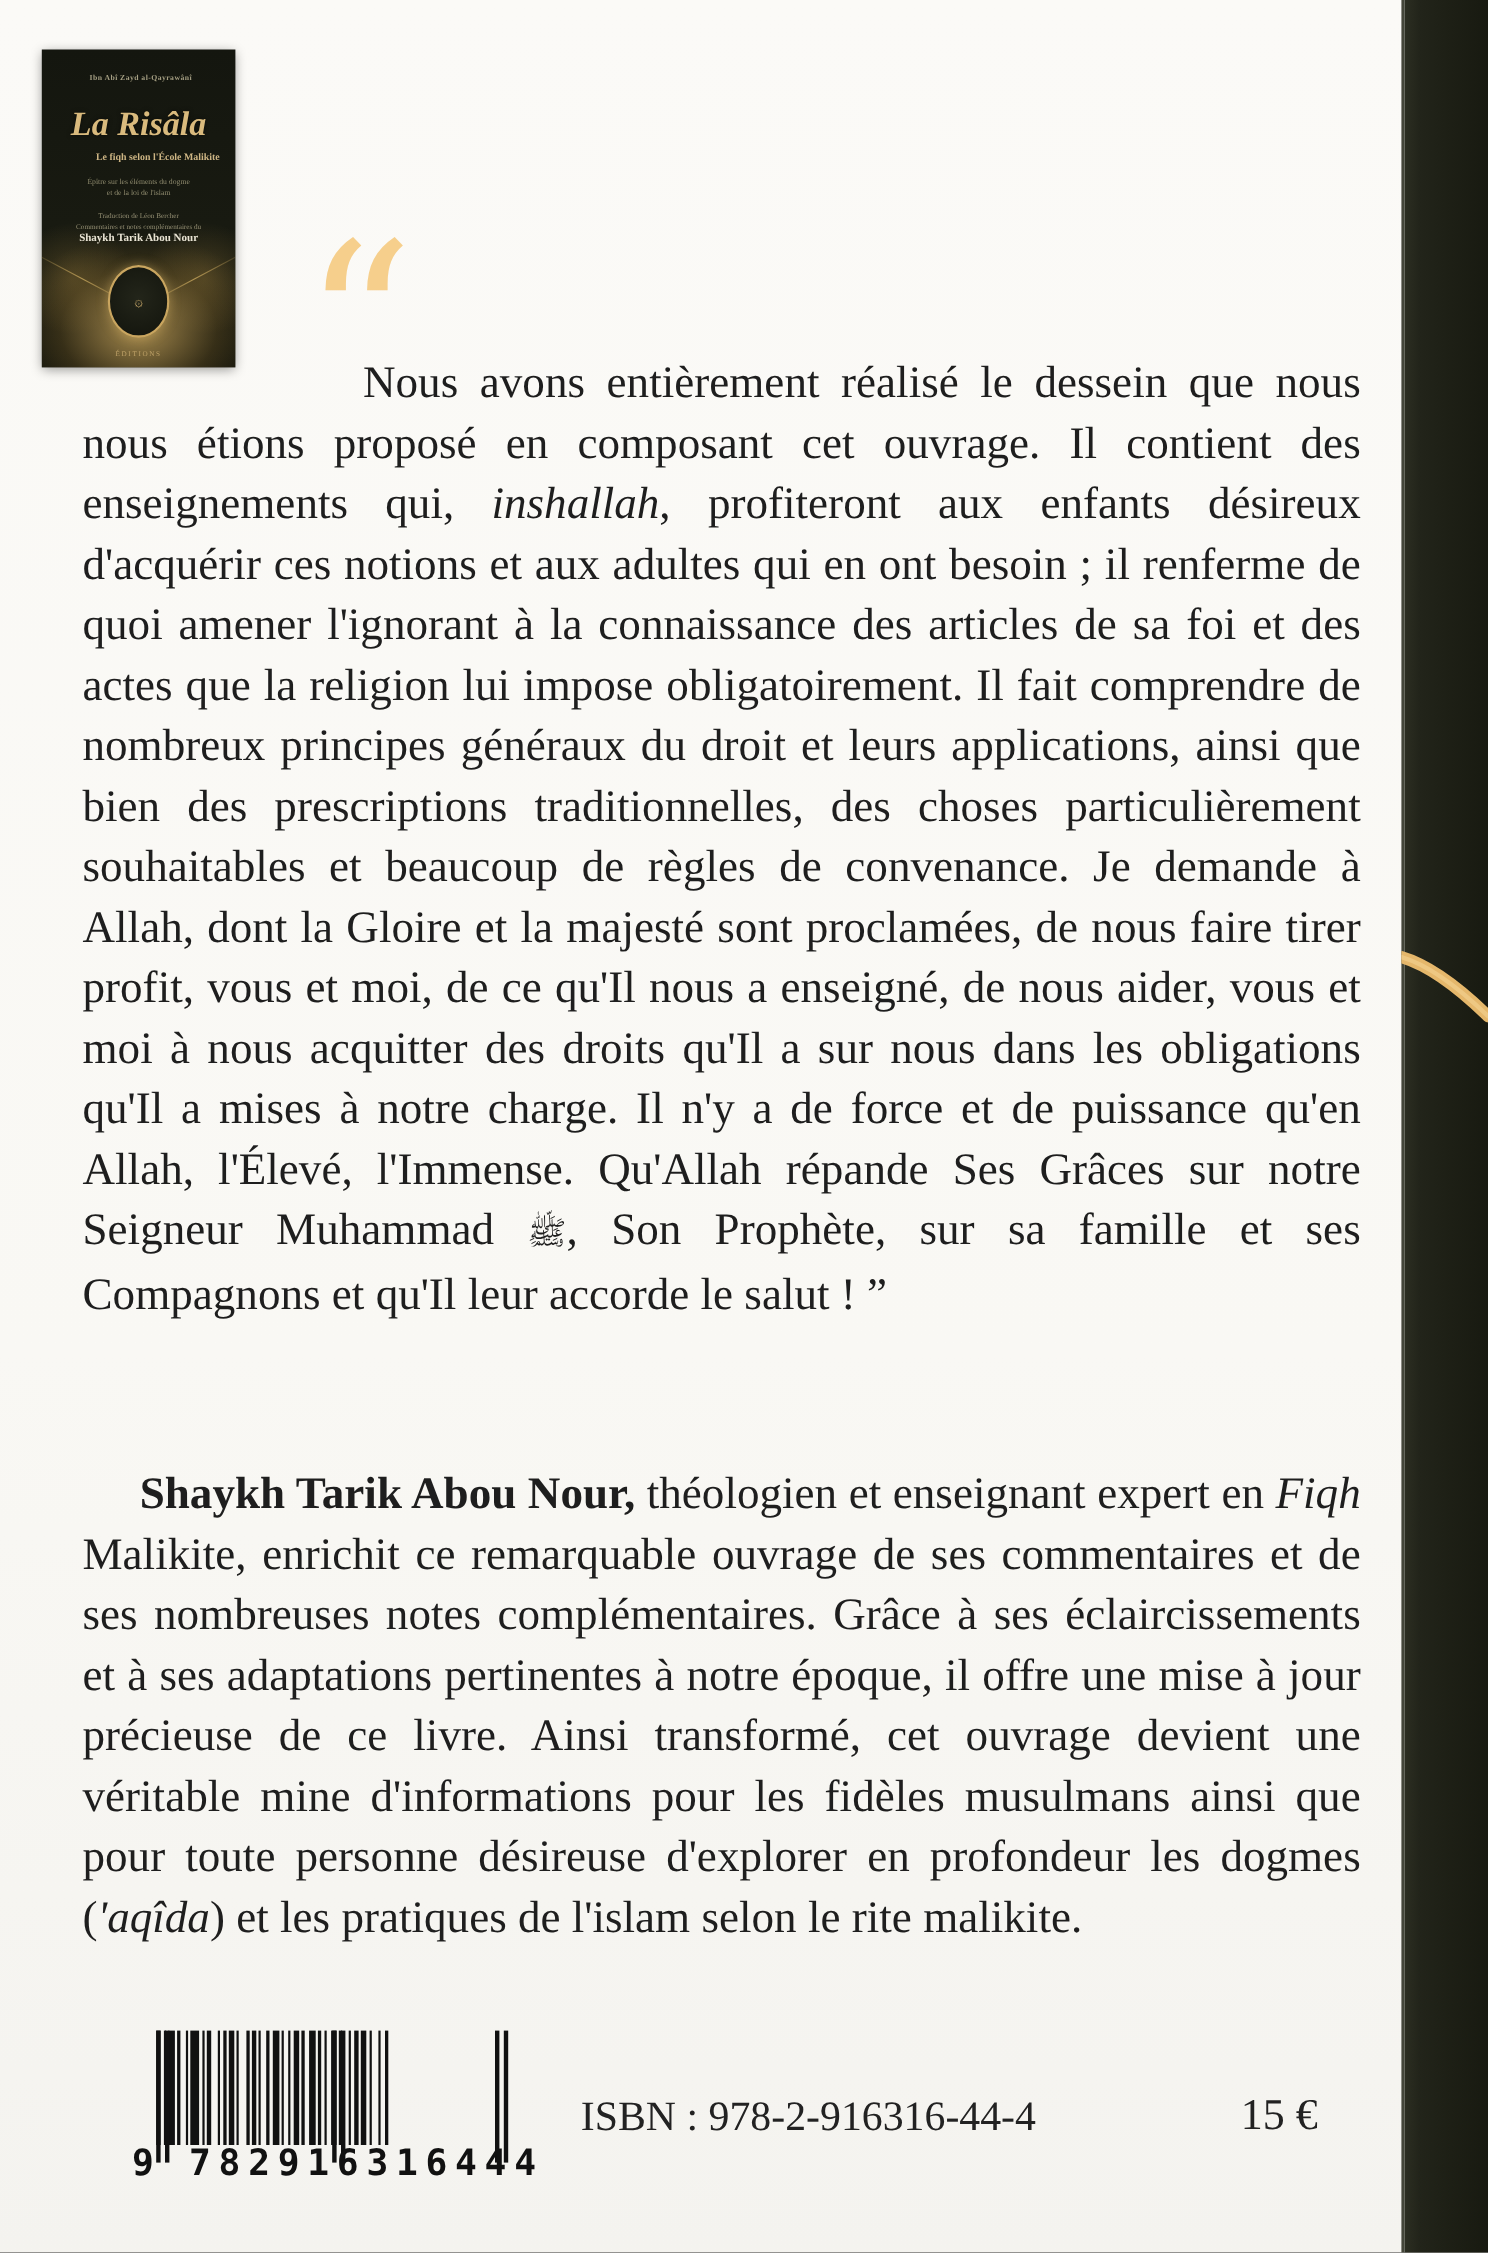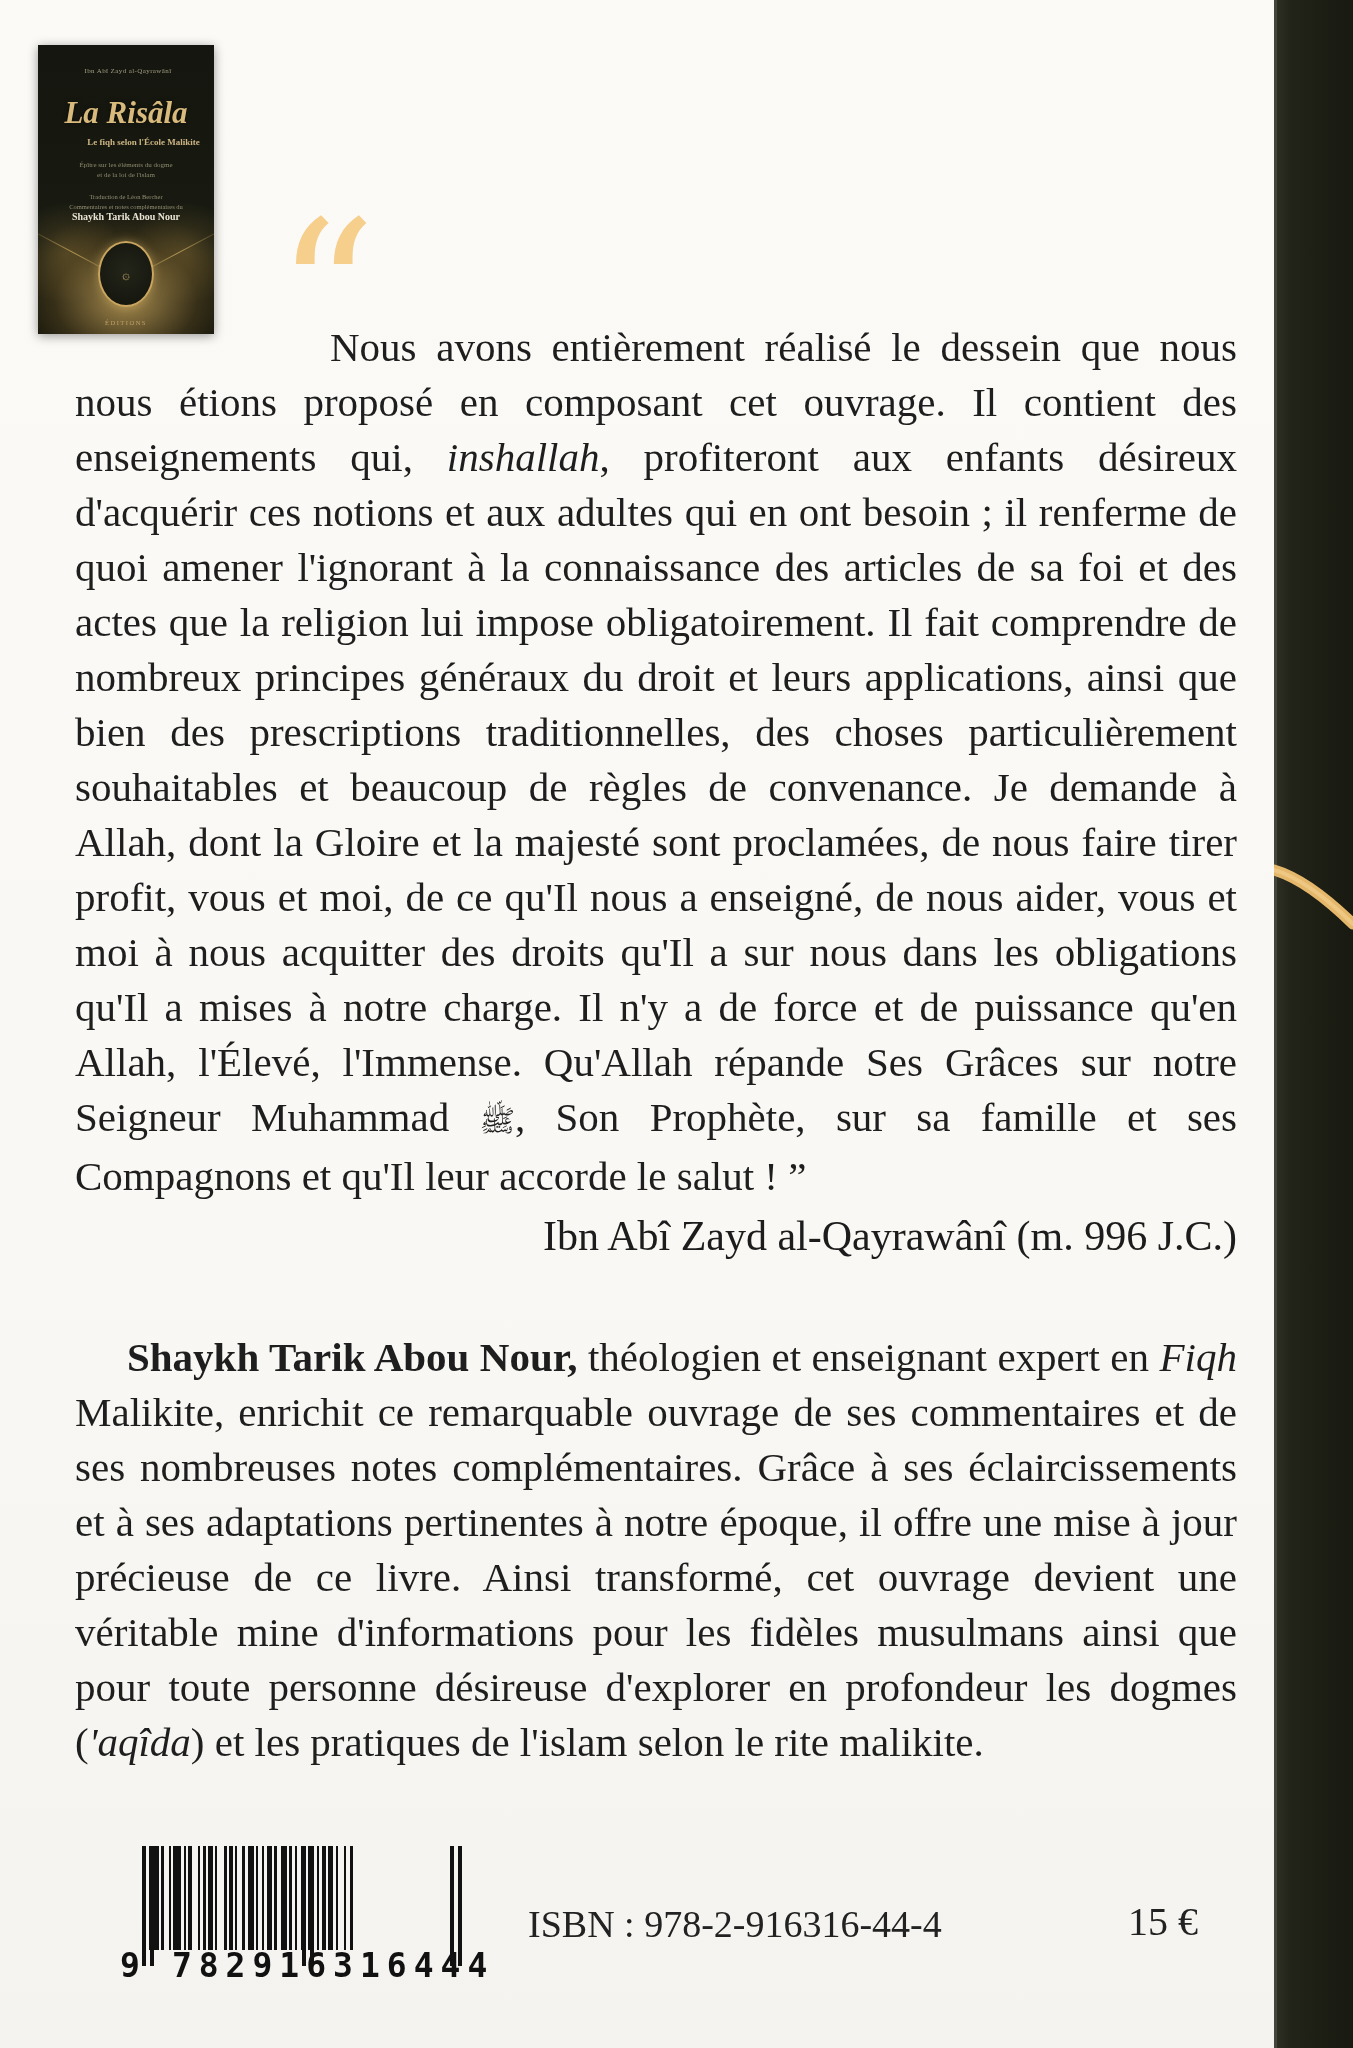--- a/index.html
+++ b/index.html
@@ -19,21 +19,21 @@
   .cover{
     position:absolute;left:38px;top:45px;width:176px;height:289px;
     background:
       radial-gradient(ellipse 90% 42% at 50% 88%, rgba(216,178,100,.75), rgba(140,110,50,.30) 45%, rgba(0,0,0,0) 72%),
       radial-gradient(ellipse 45% 25% at 16% 72%, rgba(160,130,64,.35), rgba(0,0,0,0) 70%),
       radial-gradient(ellipse 45% 25% at 84% 72%, rgba(160,130,64,.35), rgba(0,0,0,0) 70%),
       linear-gradient(180deg,#14160f 0%,#181a11 55%,#10120b 100%);
     box-shadow:0 2px 10px rgba(0,0,0,.4);
     overflow:hidden;text-align:center;
   }
-  .cover .tiny-top{position:absolute;top:22px;left:4px;right:0;font-size:7px;color:#a59f83;letter-spacing:.4px;}
+  .cover .tiny-top{position:absolute;top:22px;left:4px;right:0;font-size:7px;color:#a59f83;letter-spacing:.4px;font-weight:bold;}
   .cover .title{position:absolute;top:50px;left:0;right:0;font-size:31px;font-style:italic;font-weight:bold;color:#d9ba7d;text-shadow:0 0 4px rgba(0,0,0,.6);}
   .cover .subtitle{position:absolute;top:92px;left:0;right:0;font-size:9px;font-weight:bold;color:#cdb584;margin-left:35px;}
   .cover .l3{position:absolute;top:116px;left:0;right:0;font-size:7px;color:#8f8b6e;}
   .cover .l4{position:absolute;top:126px;left:0;right:0;font-size:7px;color:#8f8b6e;}
   .cover .l5{position:absolute;top:148px;left:0;right:0;font-size:6.5px;color:#938e72;}
   .cover .l6{position:absolute;top:158px;left:0;right:0;font-size:6.5px;color:#938e72;}
   .cover .shaykh{position:absolute;top:166px;left:0;right:0;font-size:10px;font-weight:bold;color:#e9e4d4;}
   .cover .ray{position:absolute;width:110px;height:1px;background:linear-gradient(90deg,rgba(201,168,94,0),rgba(201,168,94,.8),rgba(201,168,94,0));top:208px;}
   .cover .ray.left{left:-18px;transform:rotate(28deg);}
   .cover .ray.right{right:-18px;transform:rotate(-28deg);}
@@ -119,21 +119,20 @@
       <span class="seal-inner">۞</span>
     </div>
     <div class="publisher">ÉDITIONS</div>
   </div>
 
 
   <div class="quote-mark">“</div>
 
   <div class="quote-body"><span>Nous avons entièrement réalisé le dessein que nous nous étions proposé en composant cet ouvrage. Il contient des enseignements qui, </span><span class="it">inshallah</span><span>, profiteront aux enfants désireux d'acquérir ces notions et aux adultes qui en ont besoin ; il renferme de quoi amener l'ignorant à la connaissance des articles de sa foi et des actes que la religion lui impose obligatoirement. Il fait comprendre de nombreux principes généraux du droit et leurs applications, ainsi que bien des prescriptions traditionnelles, des choses particulièrement souhaitables et beaucoup de règles de convenance. Je demande à Allah, dont la Gloire et la majesté sont proclamées, de nous faire tirer profit, vous et moi, de ce qu'Il nous a enseigné, de nous aider, vous et moi à nous acquitter des droits qu'Il a sur nous dans les obligations qu'Il a mises à notre charge. Il n'y a de force et de puissance qu'en Allah, l'Élevé, l'Immense. Qu'Allah répande Ses Grâces sur notre Seigneur Muhammad </span><span class="saw">ﷺ</span><span>, Son Prophète, sur sa famille et ses Compagnons et qu'Il leur accorde le salut ! ”</span></div>
 
-  <div class="attribution">Ibn Abî Zayd al-Qayrawânî (m. 996 J.C.)</div>
 
   <div class="about"><span class="bd">Shaykh Tarik Abou Nour,</span><span> théologien et enseignant expert en </span><span class="it">Fiqh</span><span> Malikite, enrichit ce remarquable ouvrage de ses commentaires et de ses nombreuses notes complémentaires. Grâce à ses éclaircissements et à ses adaptations pertinentes à notre époque, il offre une mise à jour précieuse de ce livre. Ainsi transformé, cet ouvrage devient une véritable mine d'informations pour les fidèles musulmans ainsi que pour toute personne désireuse d'explorer en profondeur les dogmes (</span><span class="it">'aqîda</span><span>) et les pratiques de l'islam selon le rite malikite.</span></div>
 
   <div class="barcode">
     <div class="bars" id="bars">
         <div class="b" style="width: 4px;"></div>
         <div style="width: 3px;"></div>
         <div class="b" style="width: 2px;"></div>
         <div style="width: 2px;"></div>
         <div class="b" style="width: 6px;"></div>

